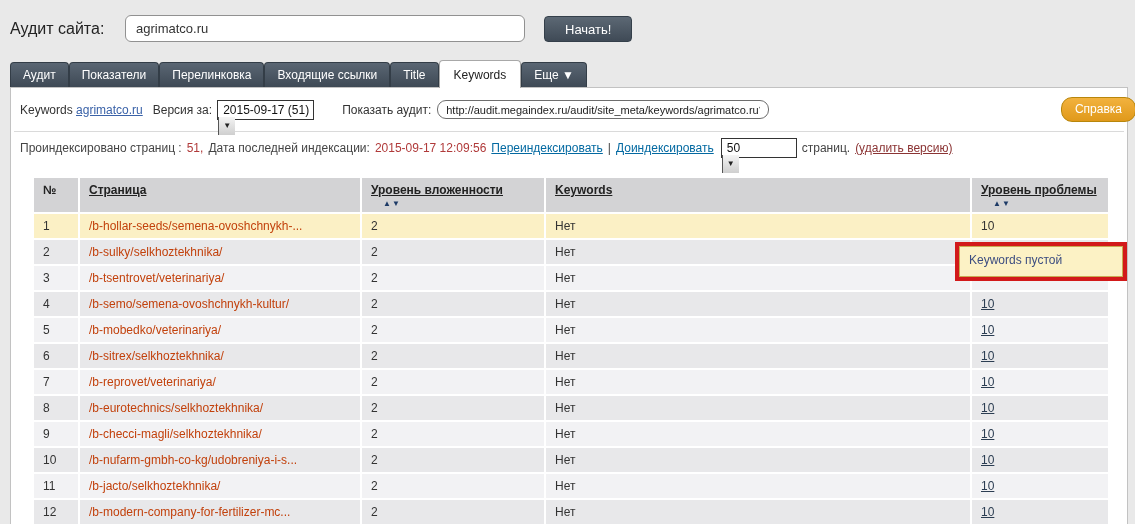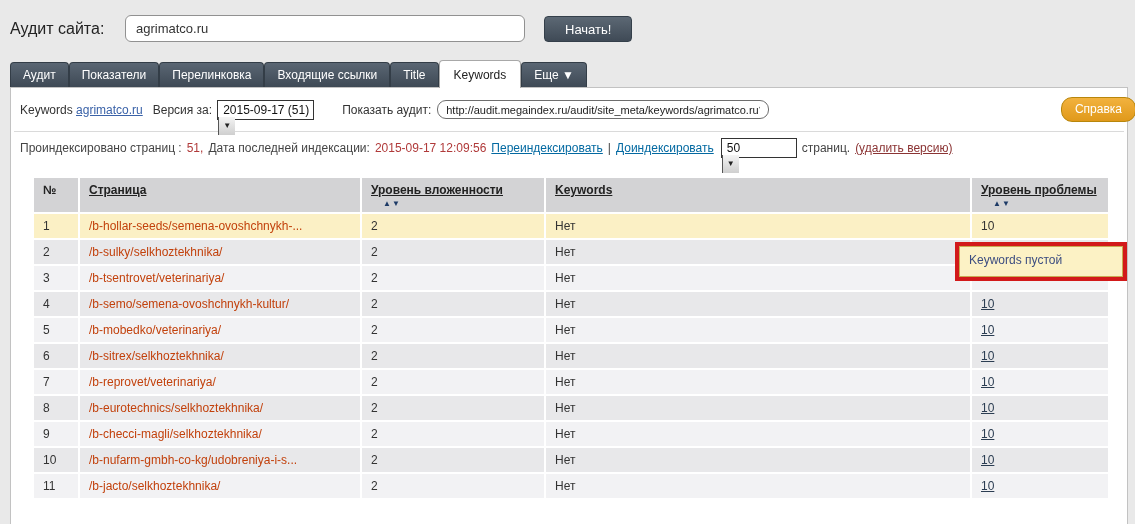--- a/index.html
+++ b/index.html
@@ -288,20 +288,27 @@
     <td>Нет</td>
     <td><a class="prob-link">10</a></td>
   </tr>
           <tr>
     <td>11</td>
     <td><a class="page-link">/b-jacto/selkhoztekhnika/</a></td>
     <td>2</td>
     <td>Нет</td>
     <td><a class="prob-link">10</a></td>
   </tr>
+          <tr>
+    <td>12</td>
+    <td><a class="page-link">/b-modern-company-for-fertilizer-mc...</a></td>
+    <td>2</td>
+    <td>Нет</td>
+    <td><a class="prob-link">10</a></td>
+  </tr>
         </tbody>
     </table>
   </div>
 
   <div class="tooltip">
     <div class="tooltip-inner">
       <div>Keywords пустой</div>
     </div>
   </div>
 

